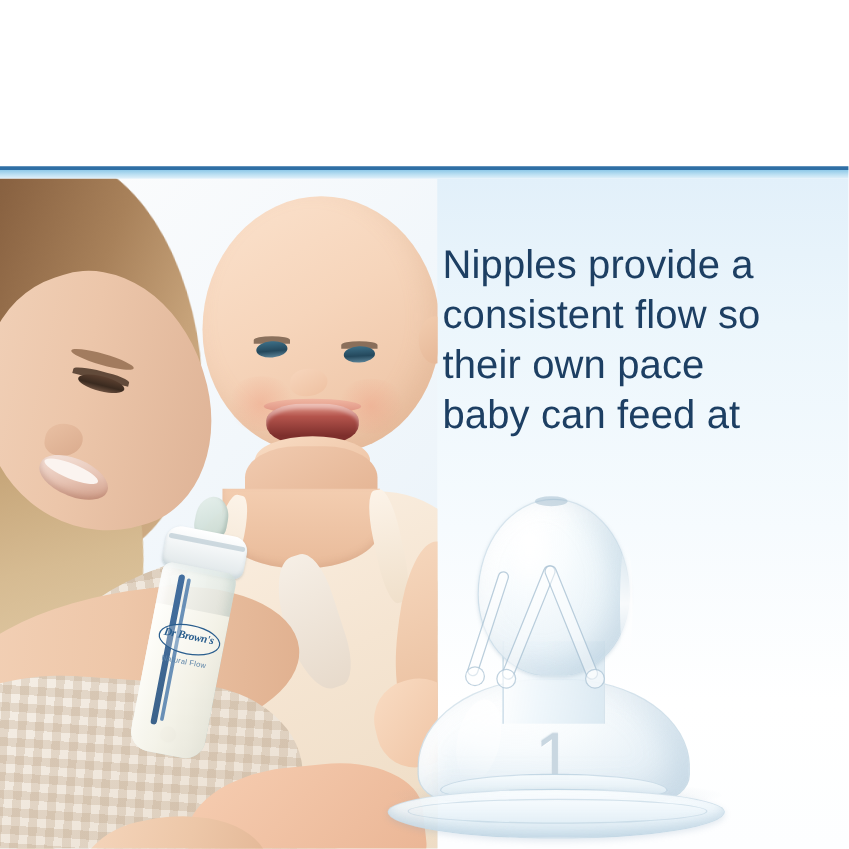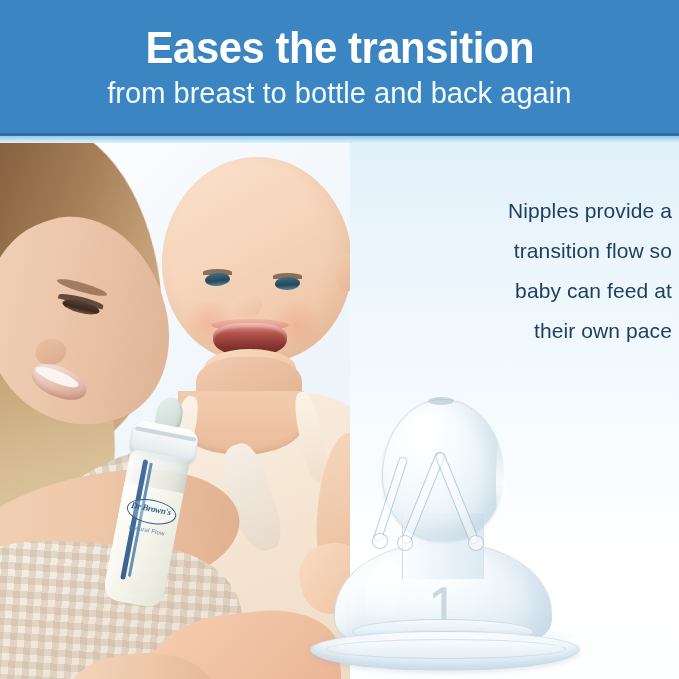--- a/index.html
+++ b/index.html
@@ -324,25 +324,25 @@
   .bottle-label-sub{
     position:absolute;left:9px;top:74px;width:44px;
     text-align:center;
     font-family:"Liberation Sans",sans-serif;
     font-size:6px;color:#5c84a8;letter-spacing:.2px;
   }
 
   
   .right-copy{
     position:absolute;left:354px;top:48px;width:318px;
-    text-align:right;
+    text-align:left;
     color:#1d3f63;
     font-family:"Liberation Sans",sans-serif;
     font-weight:300;
-    font-size:21px;
+    font-size:32px;
     line-height:40px;
     letter-spacing:.1px;
   }
   .right-copy .ln{display:block;}
 
   
   .callout{
     position:absolute;left:470px;top:240px;width:192px;height:192px;
     border-radius:50%;
     background:#d4ebf7;
@@ -475,24 +475,20 @@
     position:absolute;left:196px;top:40px;width:10px;height:100px;
     border-radius:50%;
     background:linear-gradient(to bottom,rgba(255,255,255,.0),rgba(255,255,255,.85),rgba(255,255,255,0));
   }
 </style>
 </head>
 <body>
 
 <div class="stage">
 
-  <div class="header">
-    <div class="header-title">Eases the transition</div>
-    <div class="header-sub">from breast to bottle and back again</div>
-  </div>
   <div class="header-rule"></div>
   <div class="header-glow"></div>
 
   <div class="main">
 
     <div class="photo">
       <div class="photo-bg"></div>
 
       <div class="mom-hair"></div>
       <div class="mom-hair-strands"></div>
@@ -542,23 +538,23 @@
           <div class="bottle-vent2"></div>
           <div class="bottle-label"></div>
           <div class="bottle-label-text">Dr Brown's</div>
           <div class="bottle-label-sub">Natural Flow</div>
         </div>
       </div>
     </div>
 
     <div class="right-copy">
       <span class="ln">Nipples provide a</span>
-      <span class="ln">transition flow so</span>
+      <span class="ln">consistent flow so</span>
+      <span class="ln">their own pace</span>
       <span class="ln">baby can feed at</span>
-      <span class="ln">their own pace</span>
     </div>
 
 
     <div class="nipple">
       <div class="nipple-shadow"></div>
       <div class="n-skirt"></div>
       <div class="n-neck"></div>
       <div class="n-top"></div>
       <div class="n-top-hilite"></div>
       <div class="n-top-rim"></div>

